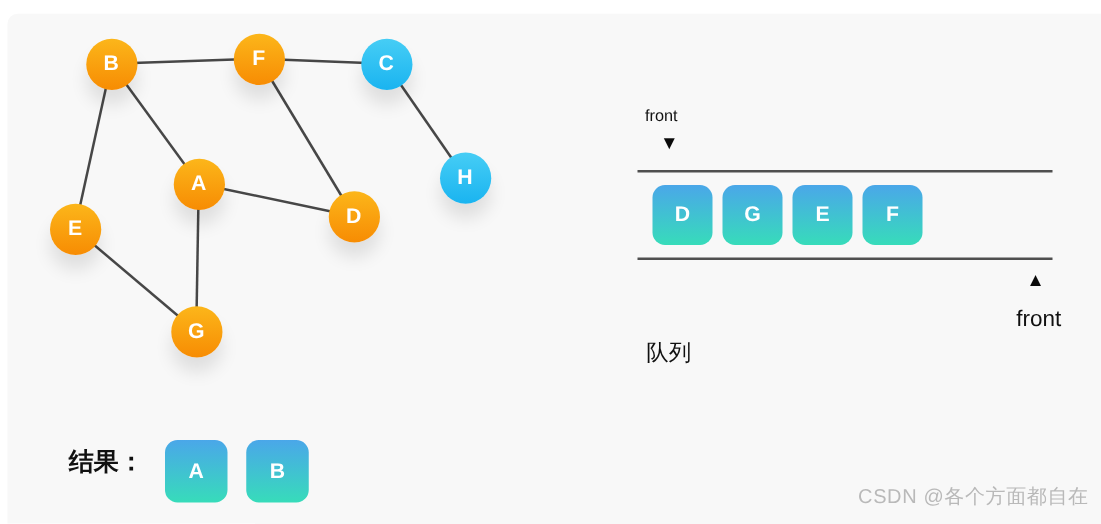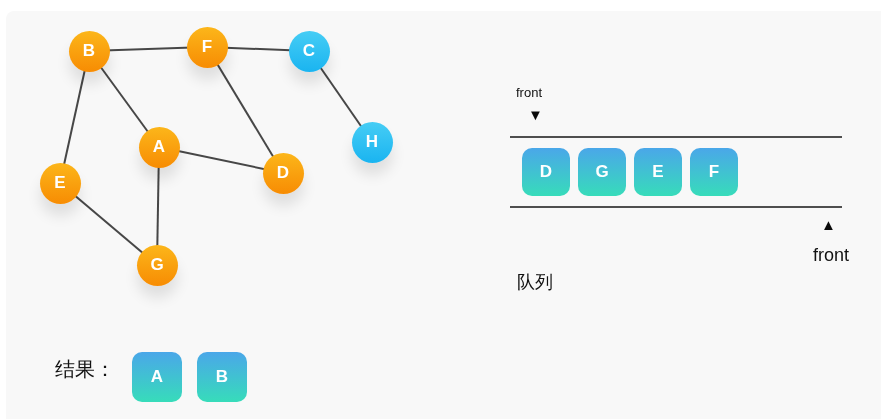--- a/index.html
+++ b/index.html
@@ -28,21 +28,21 @@
   .queue-items { position: absolute; left: 522px; top: 148px; display: flex; gap: 8px; }
   .qbox { width: 48px; height: 48px; border-radius: 10px;
     display: flex; align-items: center; justify-content: center;
     color: #ffffff; font-size: 17px; font-weight: bold;
     background: linear-gradient(180deg, var(--box-top,#4aa7e9), var(--box-bottom,#37dcba)); }
   .queue-name { position: absolute; left: 517px; top: 244px; font-size: 18px; color: var(--text,#111); margin-top: 26px; }
   .rear-arrow { position: absolute; left: 821px; top: 216px; font-size: 15px; color: #0a0a0a; }
   .rear-label { position: absolute; left: 813px; top: 245px; font-size: 18px; color: var(--text,#111); }
 
   
-  .result-label { position: absolute; left: 55px; top: 356px; font-size: 20px; font-weight: normal; color: var(--text,#111); }
+  .result-label { position: absolute; left: 55px; top: 356px; font-size: 20px; font-weight: bold; color: var(--text,#111); }
   .result-items { position: absolute; left: 132px; top: 352px; display: flex; gap: 15px; }
   .rbox { width: 50px; height: 50px; border-radius: 10px;
     display: flex; align-items: center; justify-content: center;
     color: #ffffff; font-size: 17px; font-weight: bold;
     background: linear-gradient(180deg, var(--box-top,#4aa7e9), var(--box-bottom,#37dcba)); }
 
   .watermark { position: absolute; right: 10px; top: 387px; font-size: 16px;
     color: var(--watermark,#b9b9b9); letter-spacing: 0.5px; }
 </style>
 </head>
@@ -89,13 +89,14 @@
   <div class="rear-arrow">▲</div>
   <div class="rear-label">front</div>
 
   <div class="result-label">结果：</div>
   <div class="result-items" id="result-items">
 
   <div class="rbox">A</div>
       <div class="rbox">B</div>
     </div>
 
+  <div class="watermark">CSDN @各个方面都自在</div>
 </div>
 
 </body></html>

